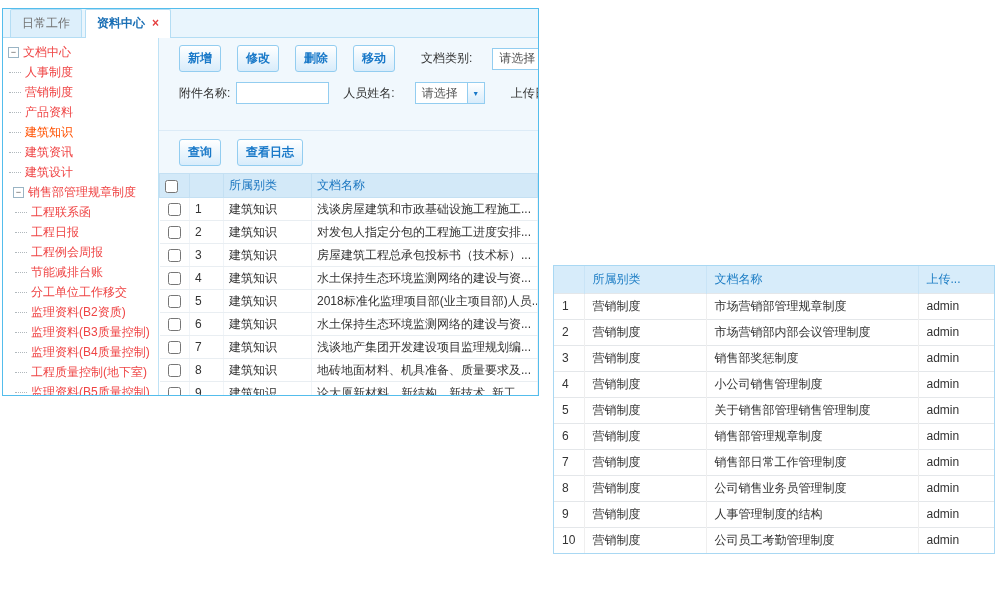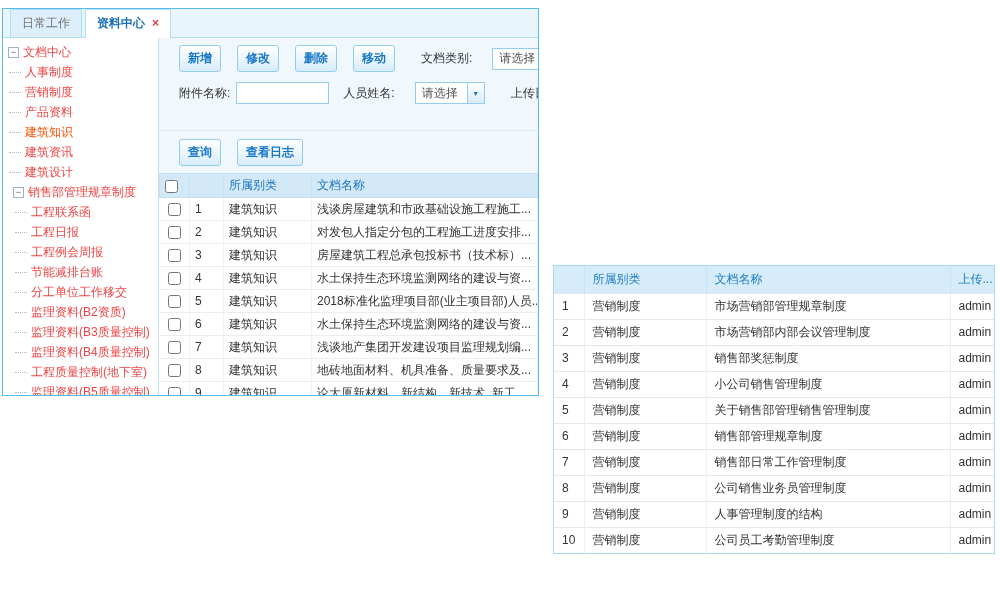--- a/index.html
+++ b/index.html
@@ -123,21 +123,21 @@
     white-space: nowrap; overflow: hidden;
   }
   .r-table th:last-child, .r-table td:last-child { border-right: none; }
   .r-table td {
     height: 26px; padding: 0 8px; color: #333;
     border-top: 1px solid #e4e7ea; border-right: 1px solid #efefef;
     white-space: nowrap; overflow: hidden;
   }
   .rc-num { width: 30px; }
   .rc-cat { width: 122px; }
-  .rc-up  { width: 44px; }
+  .rc-up  { width: 76px; }
 </style>
 </head>
 <body>
 
 <div class="window">
 
   <div class="tabbar">
     <div class="tab">
       <span>日常工作</span>
     </div>

